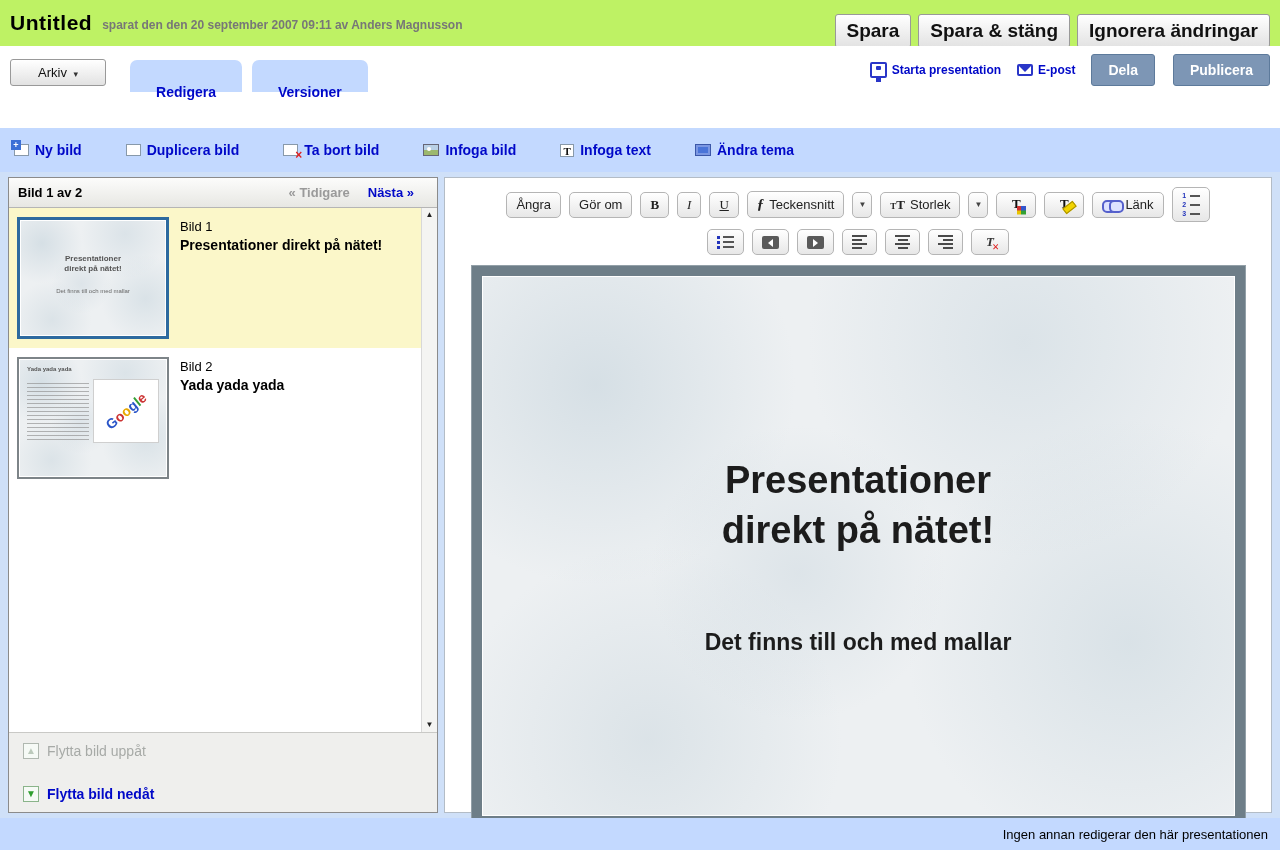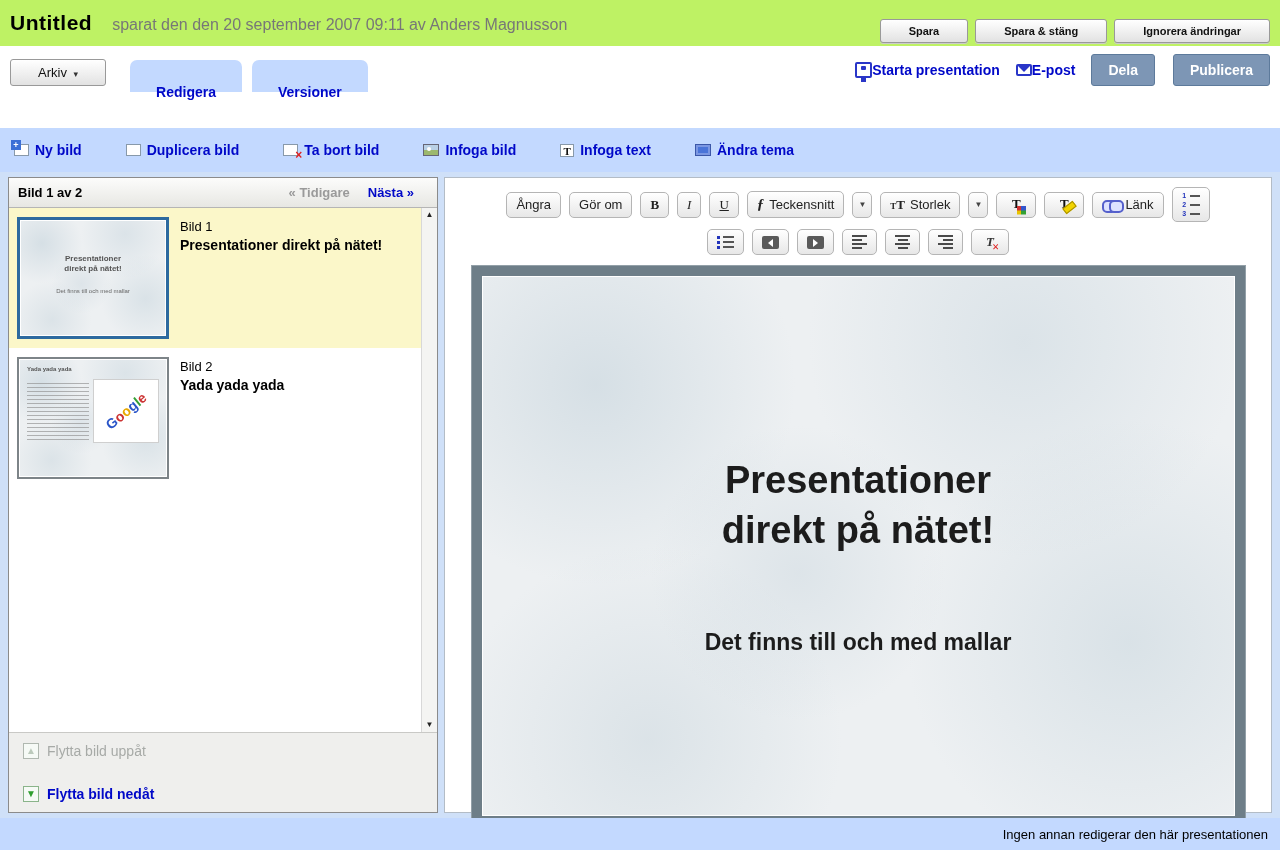--- a/index.html
+++ b/index.html
@@ -3,37 +3,37 @@
 <meta charset="utf-8">
 <style>
   * { margin:0; padding:0; box-sizing:border-box; }
   html,body { width:1280px; height:850px; overflow:hidden; background:#fff;
     font-family:"Liberation Sans", sans-serif; }
   .page { width:1280px; height:850px; display:flex; flex-direction:column; }
 
   
   .header-row1 { height:46px; display:flex; align-items:center; padding:0 10px; background:#bef264; }
   .doc-title { font-size:21px; font-weight:bold; color:#000; letter-spacing:.5px; }
-  .saved-info { font-size:16px; color:#777; margin-left:20px; margin-top:4px; }
+  .saved-info { font-size:12px; color:#777; margin-left:10px; margin-top:4px;font-weight:bold; }
   .header-buttons { margin-left:auto; display:flex; gap:7px; }
   .gray-btn { background:linear-gradient(#ffffff,#e2e2e2); border:1px solid #999;
-    border-radius:3px; padding:5px 28px; font-size:11px; font-weight:bold; color:#111;
+    border-radius:3px; padding:5px 11px; font-size:19px; font-weight:bold; color:#111;
     box-shadow:0 1px 0 #ccc; cursor:pointer;margin-top:16px; }
 
   
   .menubar { height:46px; display:flex; align-items:flex-end; padding:0 10px; background:#fff; }
   .arkiv-btn { background:linear-gradient(#ffffff,#e2e2e2); border:1px solid #999; border-radius:3px;
     padding:5px 27px; font-size:13px; color:#111; margin-bottom:6px; cursor:pointer; }
   .arkiv-arrow { font-size:9px; color:#333; margin-left:3px; }
   .tabs { display:flex; margin-left:24px; height:32px; }
   .tab { background:#c3d9ff; color:#0008c8; font-weight:bold; font-size:14px;
     padding:24px 26px 0; border-radius:7px 7px 0 0; margin-right:10px; cursor:pointer; }
   .menubar-right { margin-left:auto; display:flex; align-items:center; gap:16px; padding-bottom:6px; }
-  .blue-link { color:#0008c8; font-weight:bold; font-size:14px; display:inline-flex;
-    align-items:center; cursor:pointer; }
+  .blue-link { color:#0008c8; font-weight:bold; font-size:12px; display:inline-flex;
+    align-items:center; gap:5px; cursor:pointer; }
   .slate-btn { background:#7d96b5; border:1px solid #5d7a9b; border-radius:3px; color:#fff;
     font-weight:bold; font-size:14px; padding:7px 16px; cursor:pointer; }
   .slate-btn + .slate-btn { margin-left:2px; }
 
   
   .band { height:44px; background:#c3d9ff; display:flex; align-items:center; padding:0 14px; gap:44px;margin-top:36px; }
   .band-item { display:inline-flex; align-items:center; gap:6px; color:#0008c8;
     font-weight:bold; font-size:14px; cursor:pointer; }
 
   

